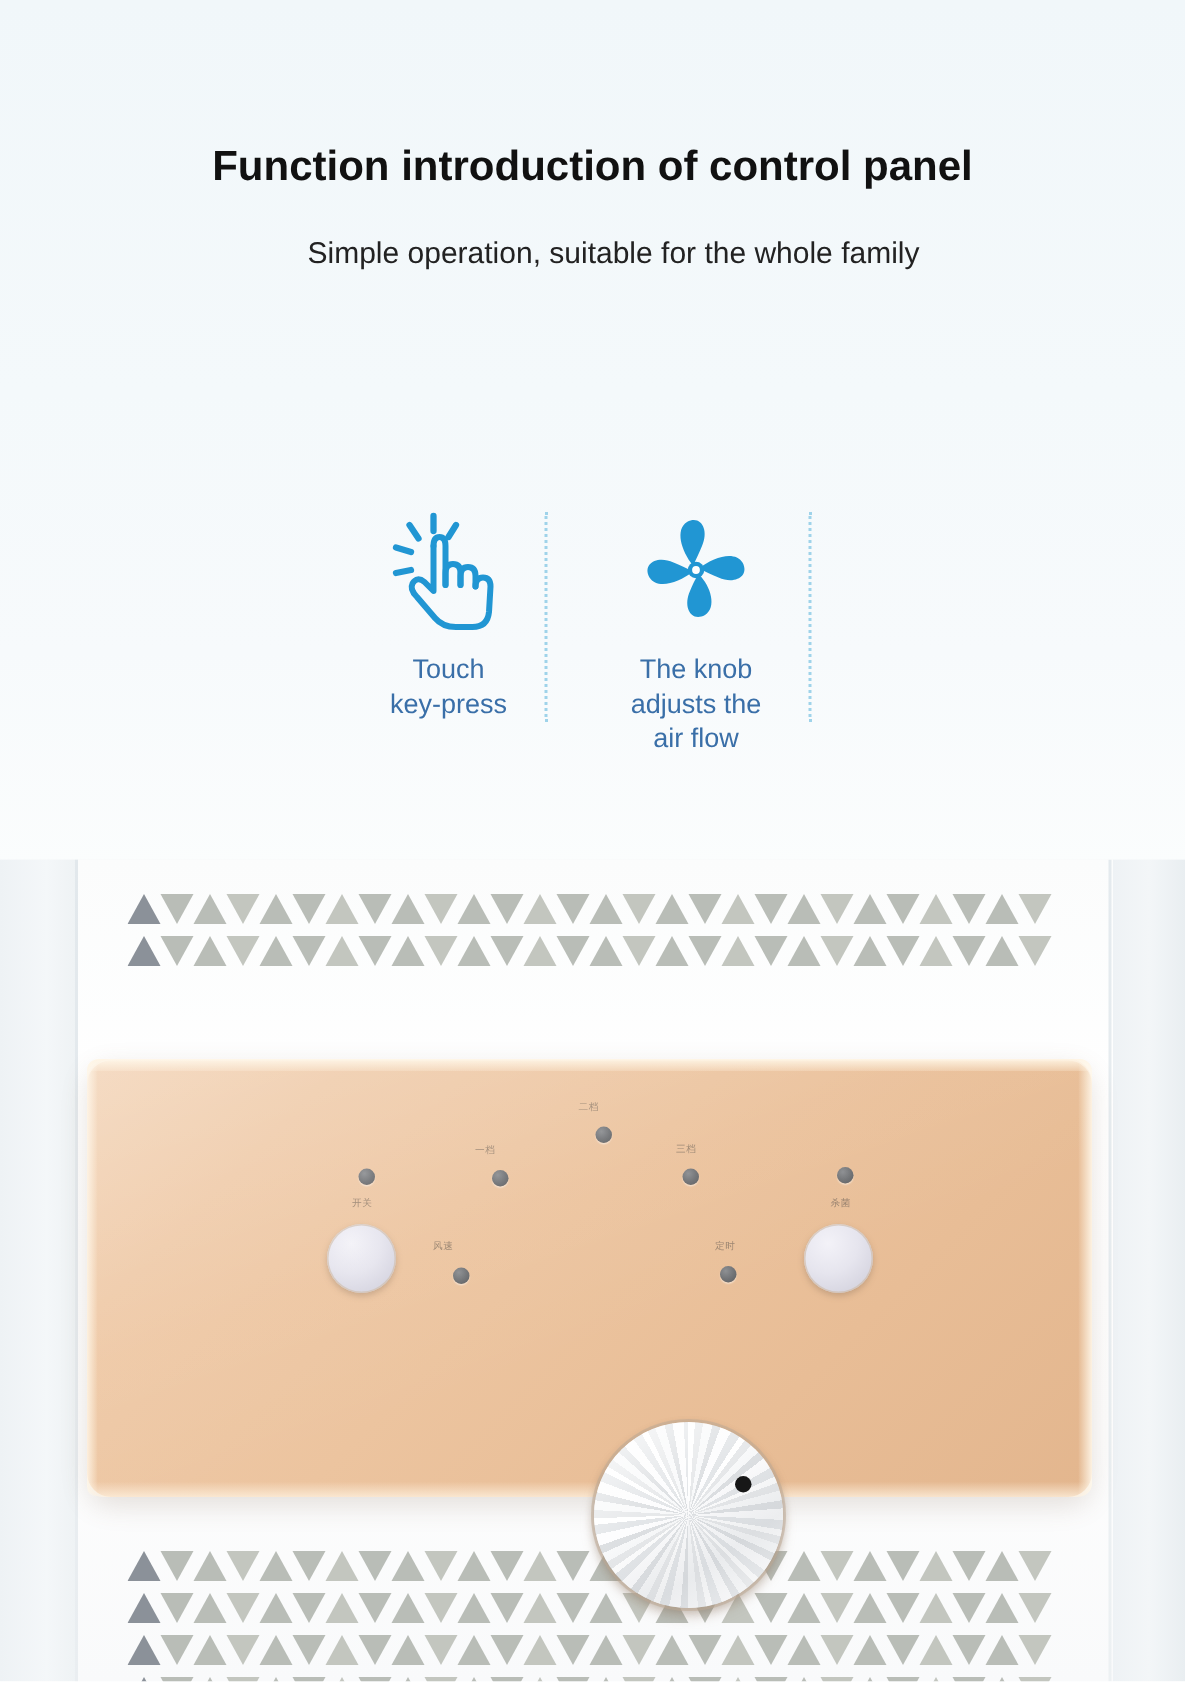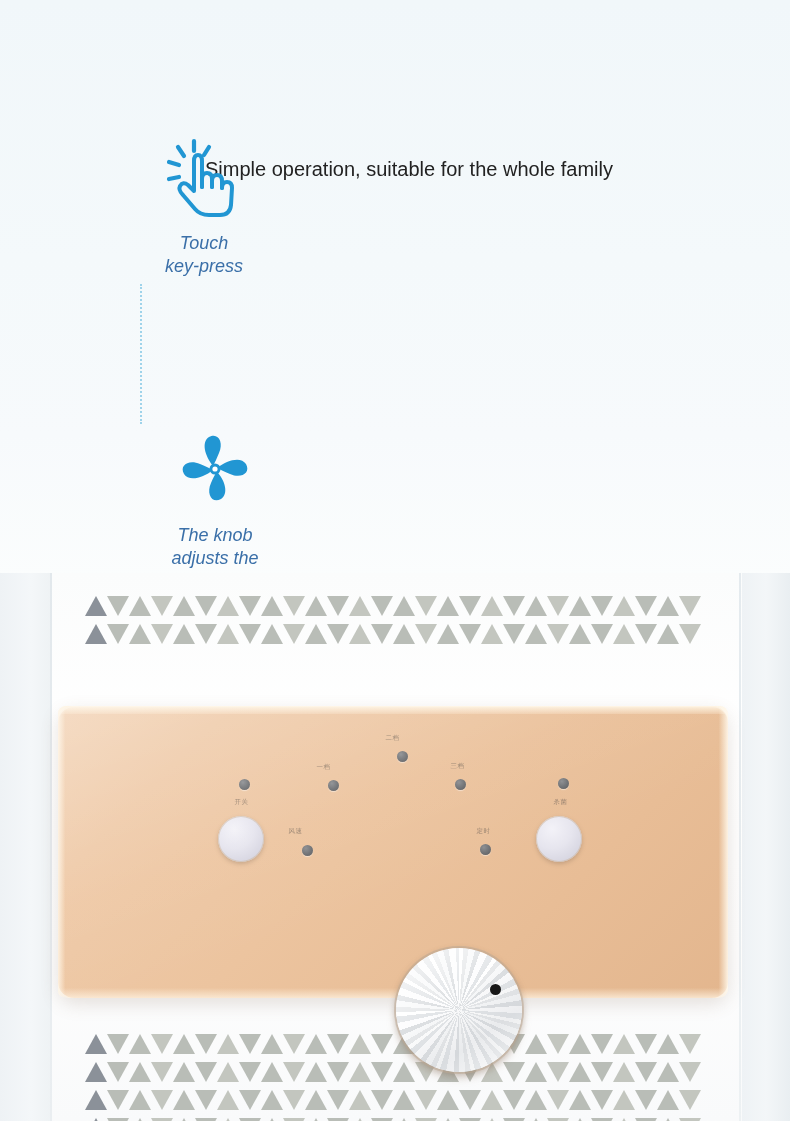--- a/index.html
+++ b/index.html
@@ -21,21 +21,21 @@
     font-size:28px;font-weight:bold;color:#111111;letter-spacing:0px;
   }
   .page-subtitle{
     position:absolute;left:14px;top:158px;width:790px;text-align:center;
     font-size:20px;font-weight:normal;color:#222222;
   }
 
   
   .features{
     position:absolute;left:140px;top:335px;width:520px;height:200px;
-    display:flex;flex-direction:column;align-items:flex-start;justify-content:center;font-style:italic;
+    display:flex;flex-direction:row;align-items:flex-start;justify-content:center;
   }
   .feature{
     position:relative;
     display:flex;flex-direction:column;align-items:center;
     width:auto;
   }
   .feature-icon{
     width:84px;height:92px;display:flex;align-items:center;justify-content:center;
   }
   .feature-label{
@@ -169,20 +169,21 @@
     pointer-events:none;
   }
 </style>
 </head>
 <body>
 
 <div class="page">
 
   <div class="info-section">
 
+    <div class="page-title">Function introduction of control panel</div>
     <div class="page-subtitle">Simple operation, suitable for the whole family</div>
 
     <div class="features">
 
       <div class="feature f1">
         <div class="feature-icon">
           <svg width="80" height="86" viewBox="0 0 80 86">
             <g stroke="#2196d3" stroke-width="4.2" stroke-linecap="round" fill="none">
               <line x1="30" y1="6" x2="30" y2="16"></line>
               <line x1="14" y1="12" x2="20" y2="21"></line>

